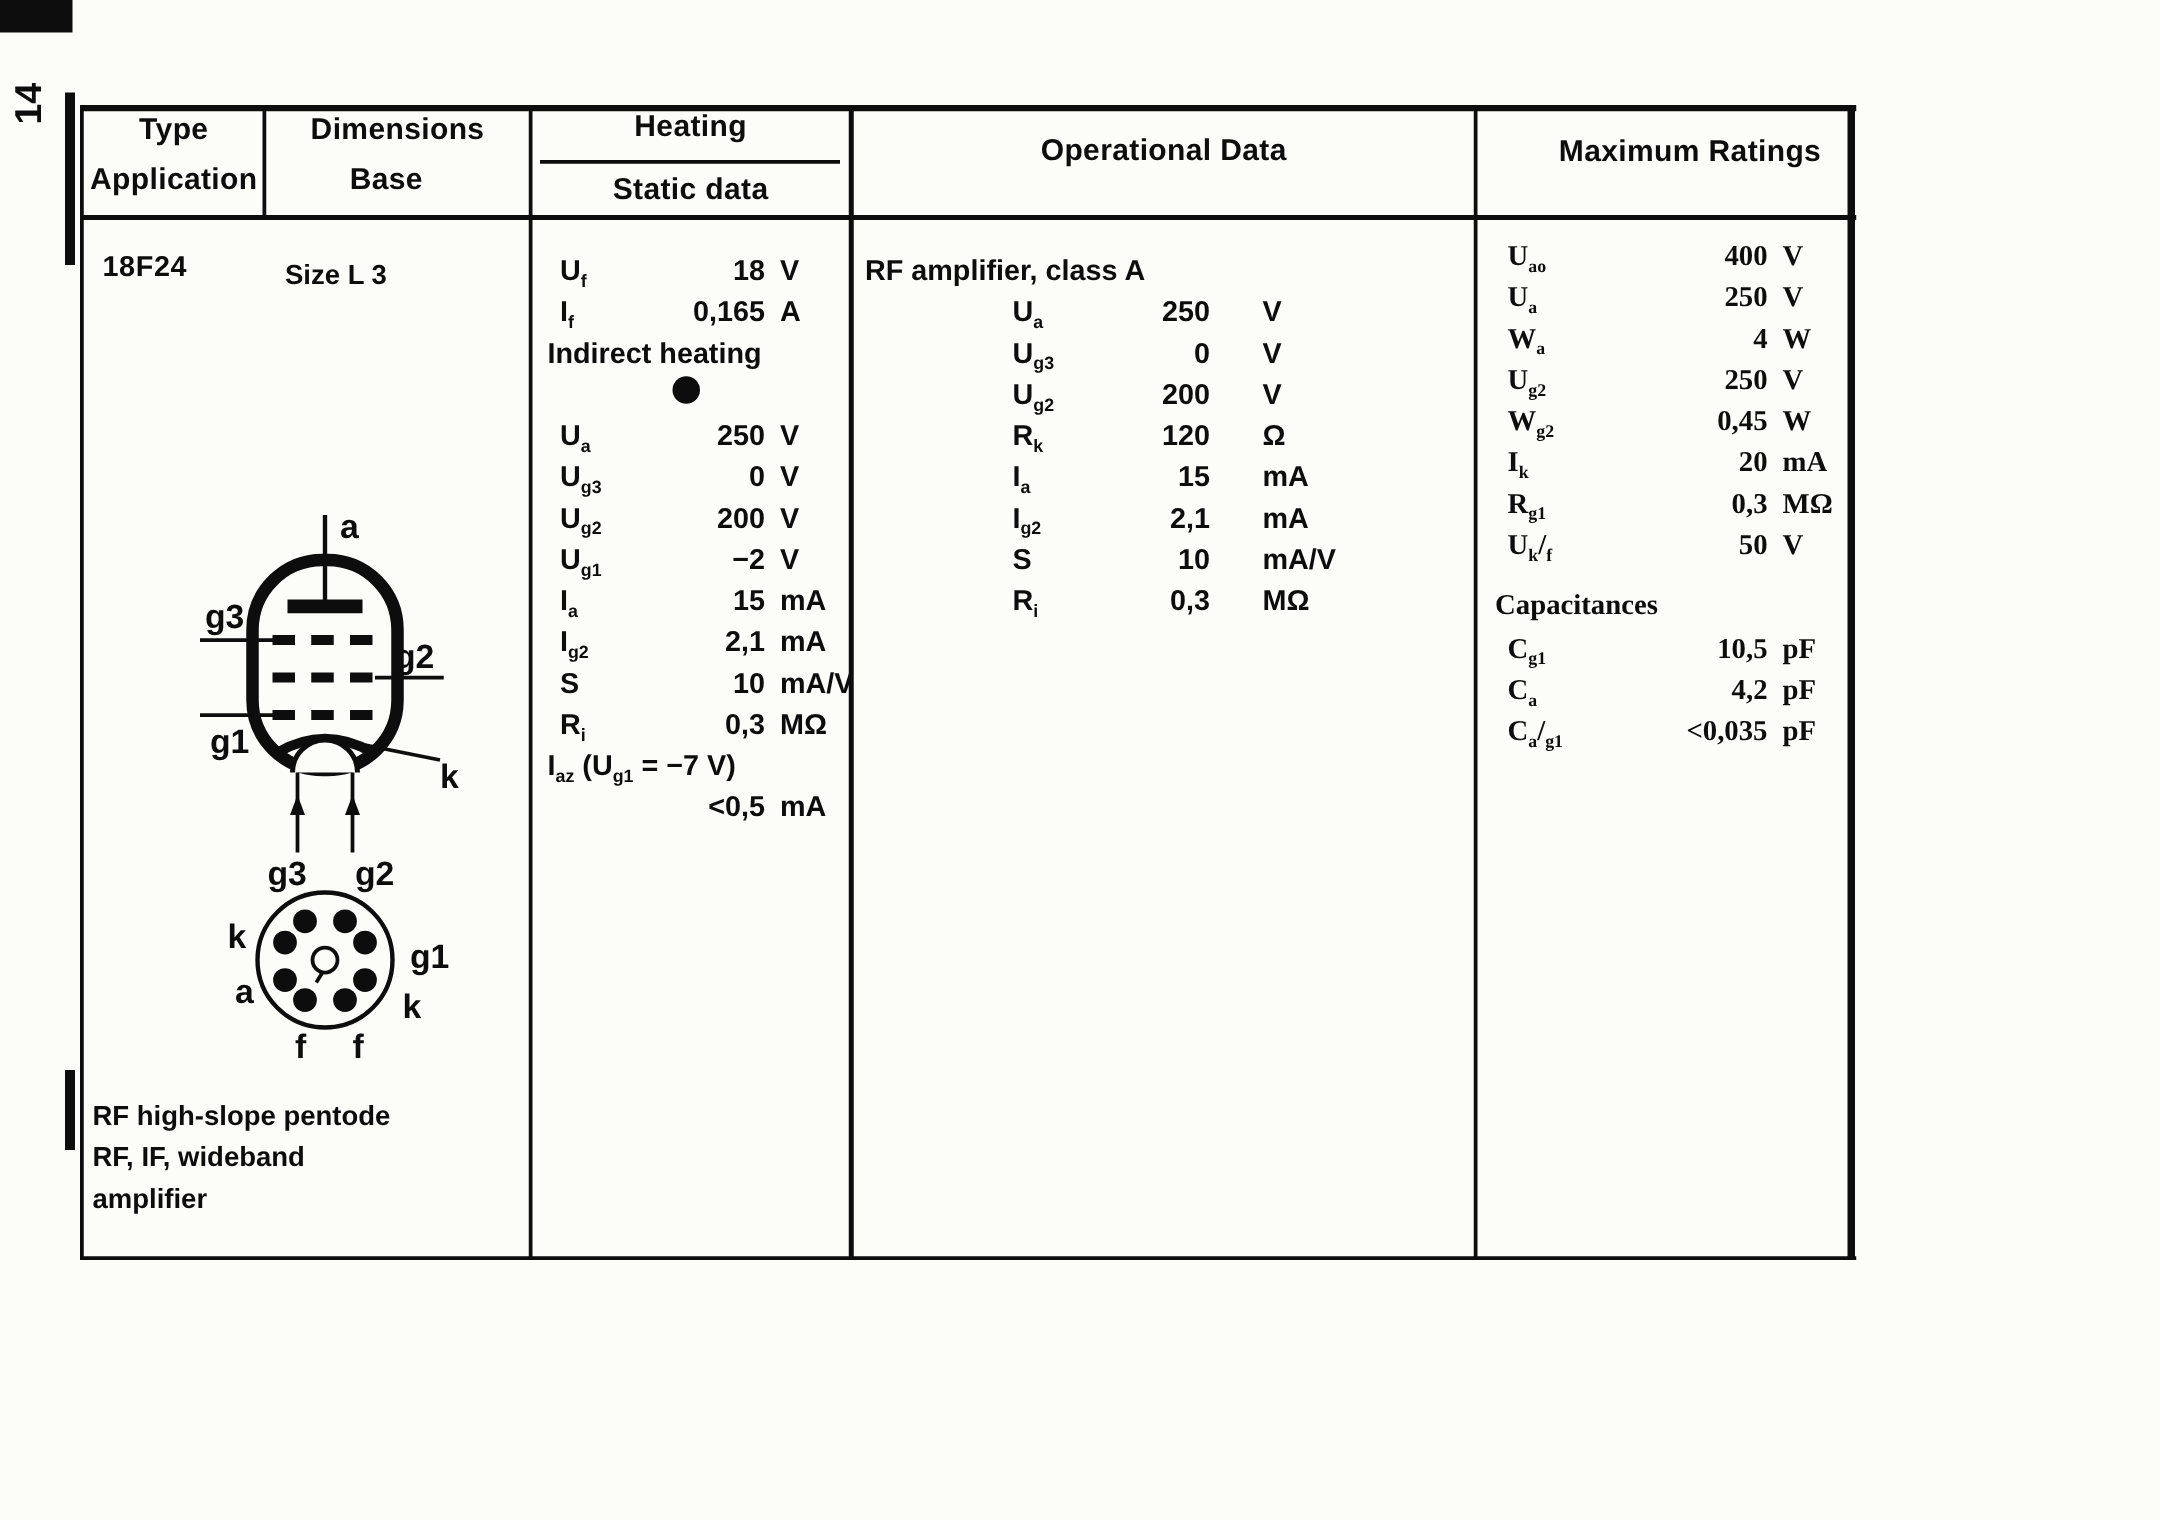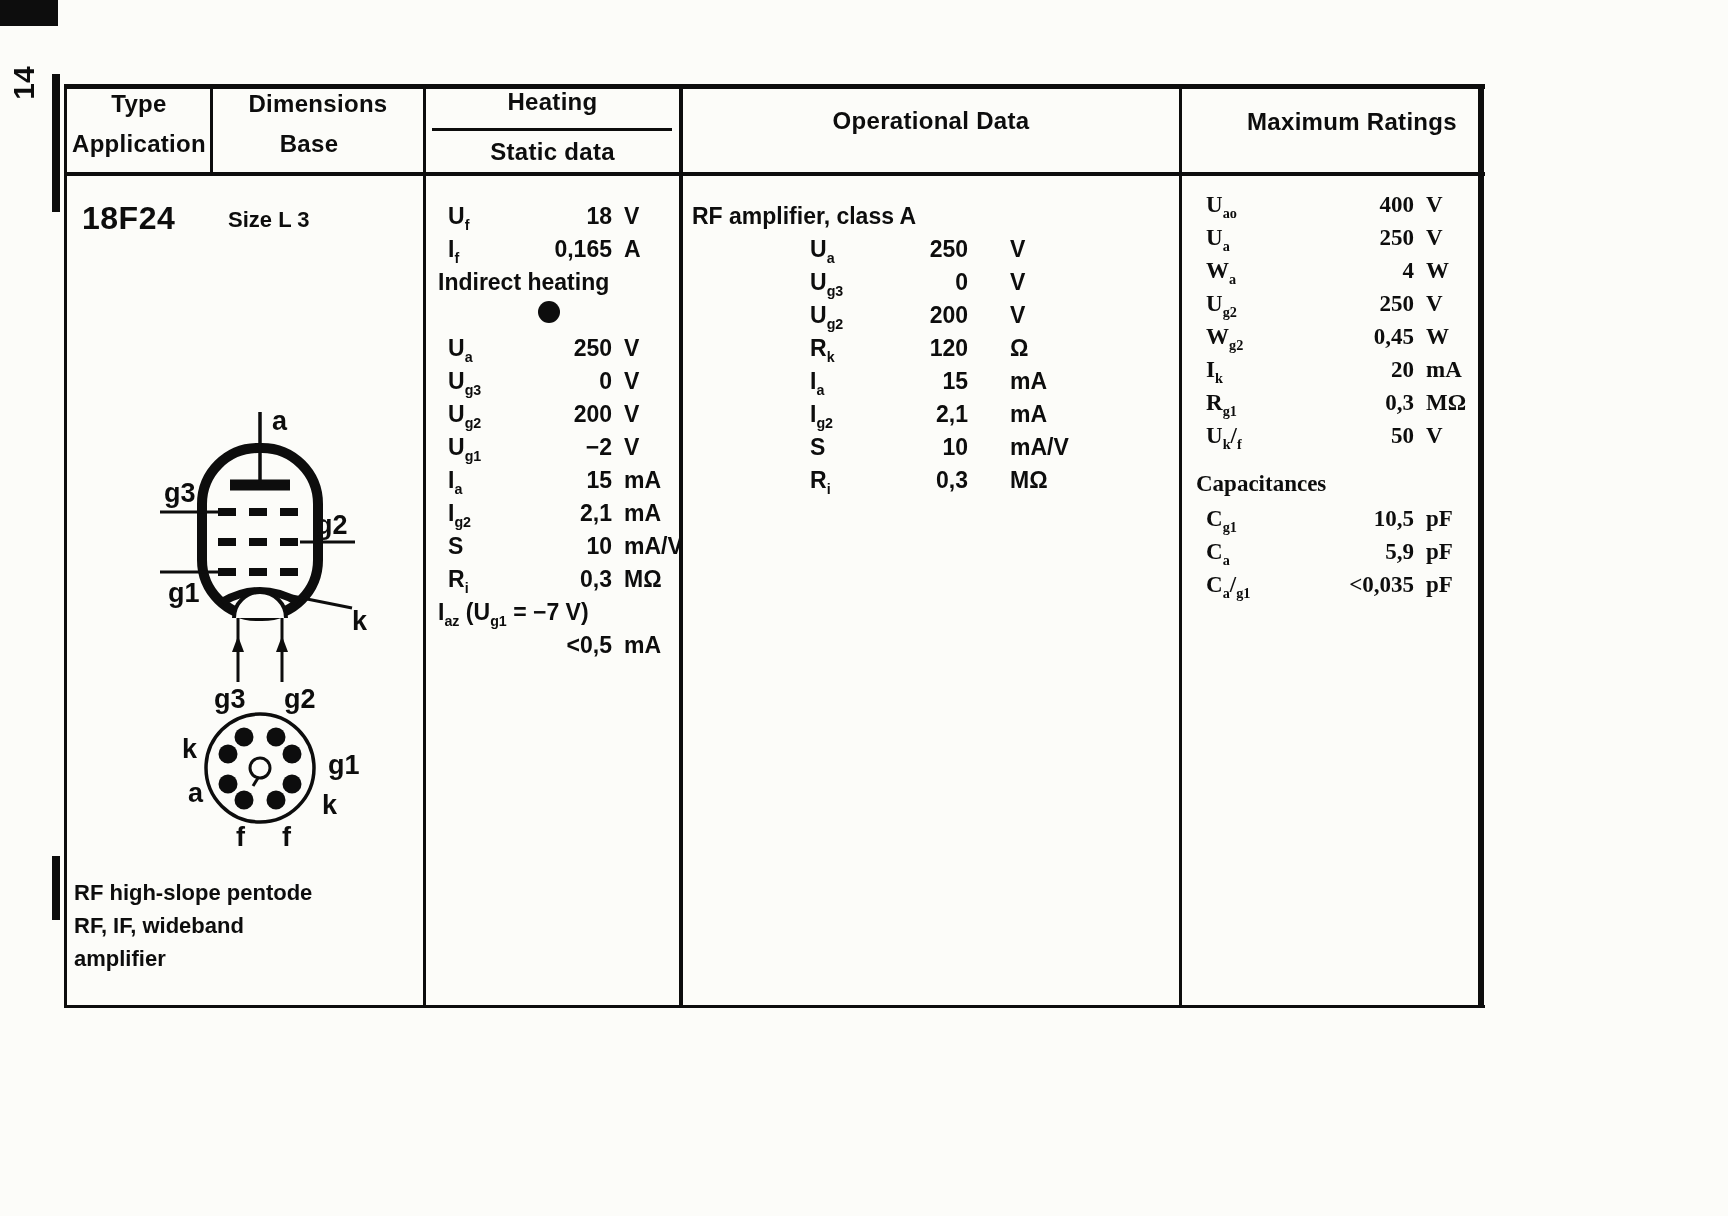--- a/index.html
+++ b/index.html
@@ -21,21 +21,21 @@
   .unit{padding-left:12px;text-align:left;}
   sub{font-size:0.62em;line-height:0;}
   .heating-rows .row{grid-template-columns:1fr 80px 66px;}
   .op-rows .row{grid-template-columns:190px 86px auto;}
   .op-rows .lbl{padding-left:108px;}
   .op-rows .unit{padding-left:42px;}
   .max-rows .row{grid-template-columns:114px 104px 68px;padding-left:4px;}
   .row.heading{margin-top:14px;line-height:36px;}
   .bullet-row{padding-left:100px;height:33px;display:flex;align-items:center;}
   .dot{display:inline-block;width:22px;height:22px;border-radius:50%;background:#0d0d0d;}
-  .big-type{position:absolute;font-size:32px;letter-spacing:.5px;}
+  .big-type{position:absolute;font-size:23px;letter-spacing:.5px;}
   .cell-text{position:absolute;font-size:22px;line-height:33px;}
   .op-title{font-size:23px;line-height:33px;white-space:nowrap;}
   .page-num{position:absolute;font-size:30px;transform:rotate(-90deg);}
   svg text{font-family:"Liberation Sans", sans-serif;font-weight:bold;fill:#0d0d0d;}
 </style>
 </head>
 <body>
 
 <div class="sheet">
 
@@ -271,21 +271,21 @@
         <span class="unit">V</span>
       </div>
       <div class="row span heading">Capacitances</div>
       <div class="row">
         <span class="lbl">C<sub>g1</sub></span>
         <span class="val">10,5</span>
         <span class="unit">pF</span>
       </div>
       <div class="row">
         <span class="lbl">C<sub>a</sub></span>
-        <span class="val">5,9</span>
+        <span class="val">4,2</span>
         <span class="unit">pF</span>
       </div>
       <div class="row">
         <span class="lbl">C<sub>a</sub>/<sub>g1</sub></span>
         <span class="val">&lt;0,035</span>
         <span class="unit">pF</span>
       </div>
     </div>
 
 </div>

